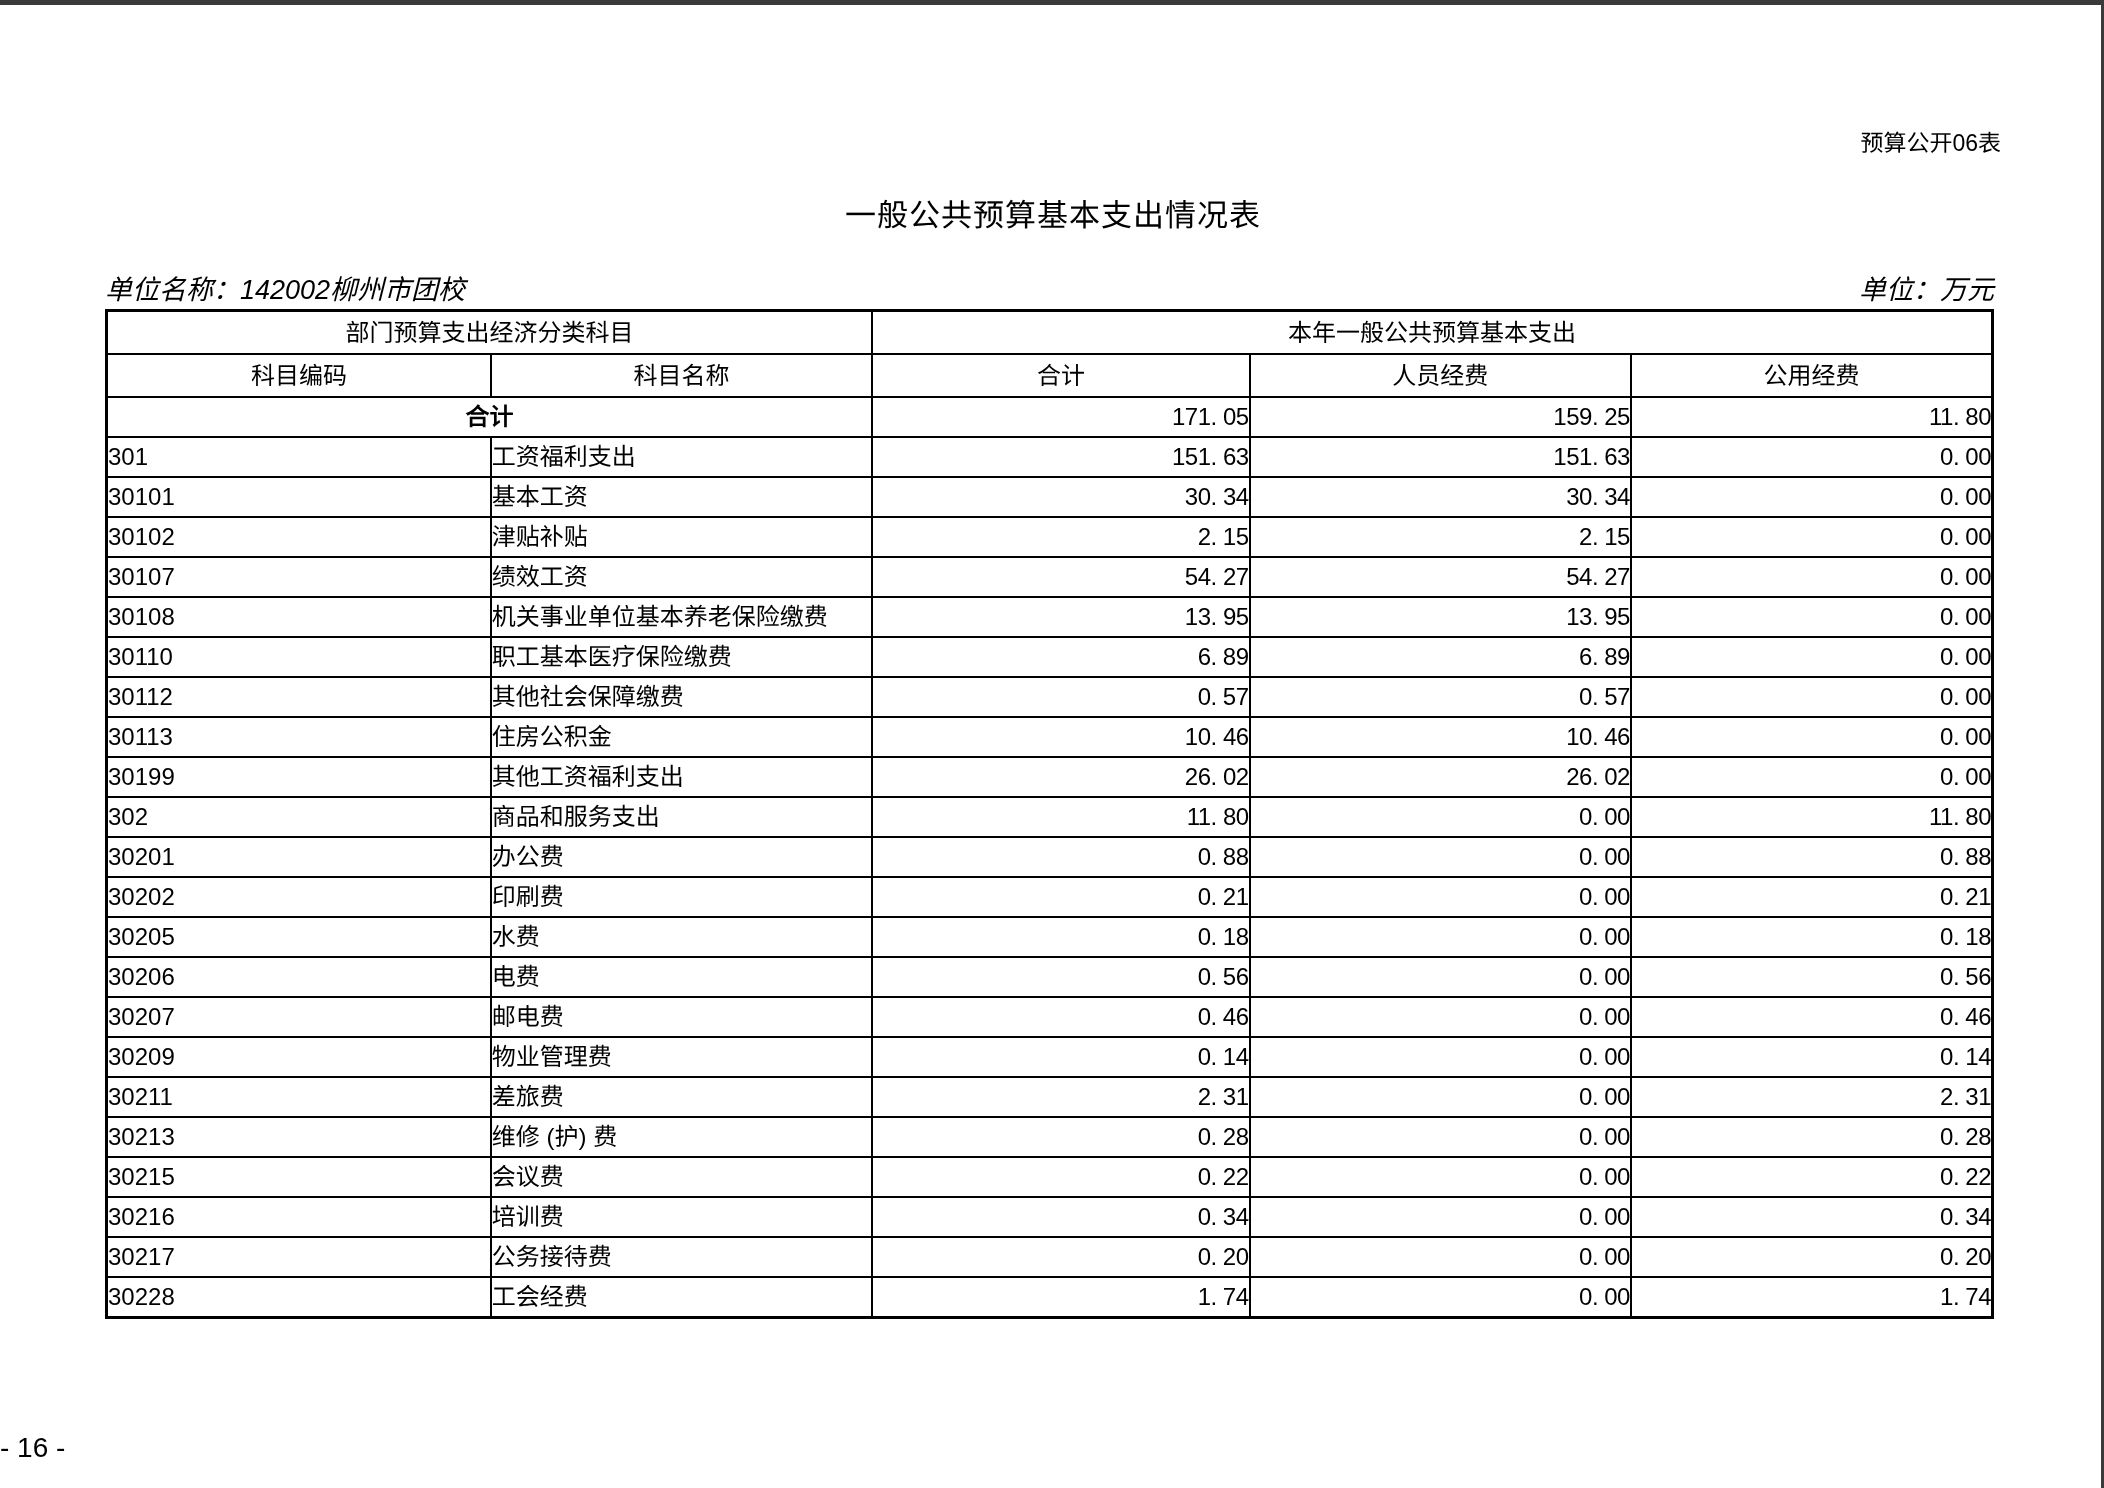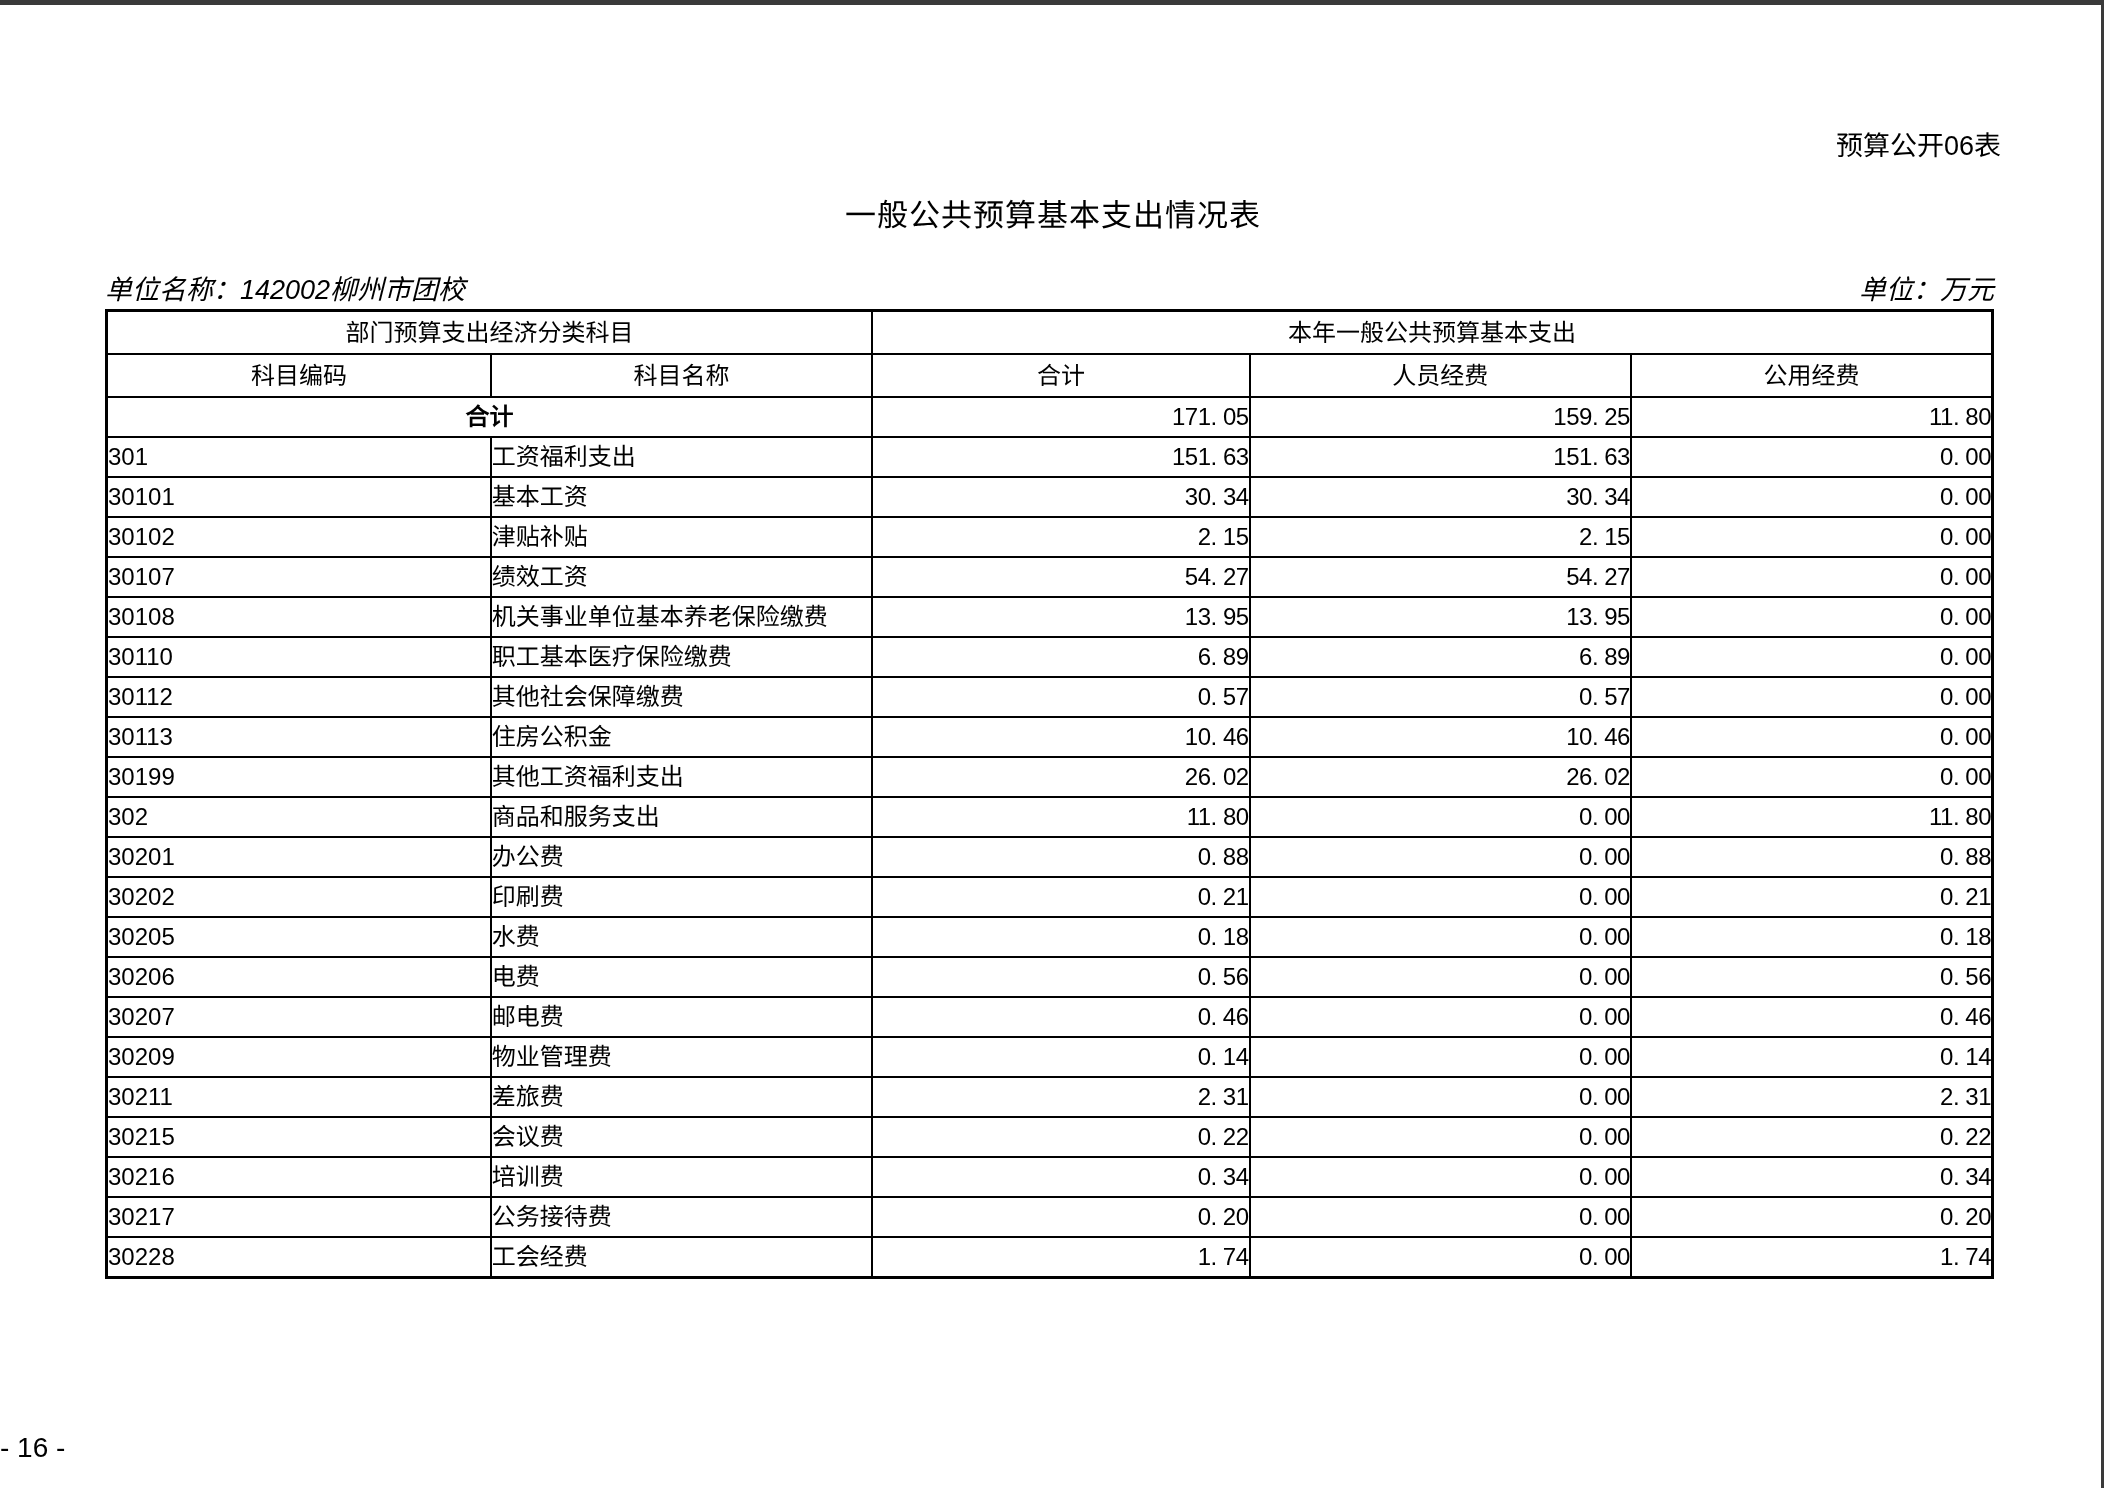--- a/index.html
+++ b/index.html
@@ -13,21 +13,21 @@
     overflow: hidden;
   }
   
   .edge-top   { position: absolute; top: 0; left: 0; width: 2104px; height: 5px; background: #3a3a3a; }
   .edge-right { position: absolute; top: 0; right: 0; width: 3px; height: 1488px; background: #3a3a3a; }
 
   .doc-label {
     position: absolute;
     top: 124px; left: 105px; width: 1896px;
     text-align: right;
-    font-size: 27px;
+    font-size: 23px;
   }
   .page-title {
     position: absolute;
     top: 190px; left: 105px; width: 1896px;
     text-align: center;
     font-size: 31px;
     font-weight: normal;
     letter-spacing: 1px;
   }
   .meta-row {
@@ -251,20 +251,27 @@
   </tr>
 
   <tr>
     <td class="c-code">30211</td>
     <td class="c-name">差旅费</td>
     <td class="c-num">2. 31</td>
     <td class="c-num">0. 00</td>
     <td class="c-num">2. 31</td>
   </tr>
 
+  <tr>
+    <td class="c-code">30213</td>
+    <td class="c-name">维修 (护) 费</td>
+    <td class="c-num">0. 28</td>
+    <td class="c-num">0. 00</td>
+    <td class="c-num">0. 28</td>
+  </tr>
 
   <tr>
     <td class="c-code">30215</td>
     <td class="c-name">会议费</td>
     <td class="c-num">0. 22</td>
     <td class="c-num">0. 00</td>
     <td class="c-num">0. 22</td>
   </tr>
 
   <tr>

